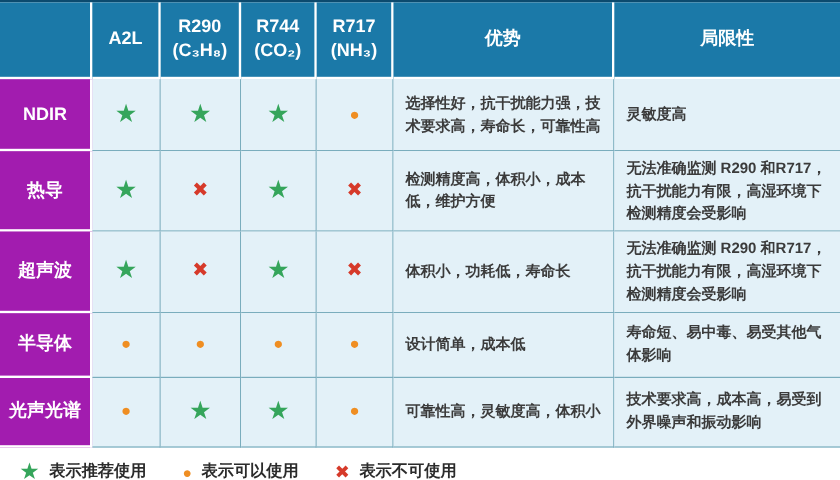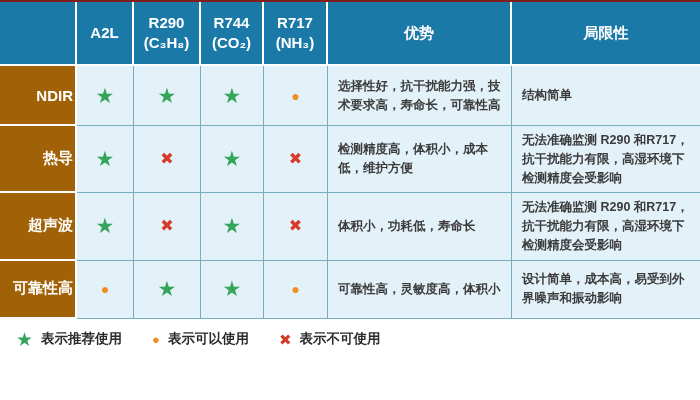--- a/index.html
+++ b/index.html
@@ -3,31 +3,31 @@
 <meta charset="utf-8">
 <style>
   html,body{margin:0;padding:0;}
   body{
     width:700px;height:400px;background:#ffffff;
     font-family:"Liberation Sans","DejaVu Sans",sans-serif;
     -webkit-font-smoothing:antialiased;
   }
   table{
     border-collapse:separate;border-spacing:0;table-layout:fixed;
-    width:700px;border-top:2px solid #7f1d1d;
+    width:700px;border-top:2px solid #0c4a6e;
   }
   th{
     background:#1b79a8;color:#ffffff;font-weight:bold;
     border-right:2px solid #ffffff;border-bottom:2px solid #ffffff;
     text-align:center;vertical-align:middle;font-size:15px;line-height:1.35;
     padding:0;height:62px;
   }
   th.last{border-right:none;}
   td.rowlabel{
-    background:#a16207;color:#ffffff;font-weight:bold;text-align:right;
+    background:#a21caf;color:#ffffff;font-weight:bold;text-align:center;
     vertical-align:middle;border-right:2px solid #ffffff;border-bottom:2px solid #ffffff;
     font-size:15px;padding:0 2px;
   }
   td.cell{
     background:#e3f1f8;border-right:1px solid #7aadbd;border-bottom:1px solid #7aadbd;
     text-align:center;vertical-align:middle;padding:0;
   }
   td.last{border-right:none;}
   td.textcell{
     text-align:left;padding:5px 8px 5px 10px;font-size:12.5px;color:#3b3b3b;
@@ -88,48 +88,57 @@
     </tr>
   </thead>
   <tbody>
     <tr class="r0">
       <td class="rowlabel">NDIR</td>
       <td class="cell"><span class="sym sym-star" style="color: rgb(53, 165, 91);">★</span></td>
       <td class="cell"><span class="sym sym-star" style="color: rgb(53, 165, 91);">★</span></td>
       <td class="cell"><span class="sym sym-star" style="color: rgb(53, 165, 91);">★</span></td>
       <td class="cell"><span class="sym sym-circle" style="color: rgb(239, 142, 34);">●</span></td>
       <td class="cell textcell">选择性好，抗干扰能力强，技术要求高，寿命长，可靠性高</td>
-      <td class="cell textcell last">结构简单</td>
+      <td class="cell textcell last">灵敏度高</td>
     </tr>
     <tr class="r1">
       <td class="rowlabel">热导</td>
       <td class="cell"><span class="sym sym-star" style="color: rgb(53, 165, 91);">★</span></td>
       <td class="cell"><span class="sym sym-cross" style="color: rgb(214, 58, 42);">✖</span></td>
       <td class="cell"><span class="sym sym-star" style="color: rgb(53, 165, 91);">★</span></td>
       <td class="cell"><span class="sym sym-cross" style="color: rgb(214, 58, 42);">✖</span></td>
       <td class="cell textcell">检测精度高，体积小，成本低，维护方便</td>
       <td class="cell textcell last">无法准确监测 R290 和R717，抗干扰能力有限，高湿环境下检测精度会受影响</td>
     </tr>
     <tr class="r2">
       <td class="rowlabel">超声波</td>
       <td class="cell"><span class="sym sym-star" style="color: rgb(53, 165, 91);">★</span></td>
       <td class="cell"><span class="sym sym-cross" style="color: rgb(214, 58, 42);">✖</span></td>
       <td class="cell"><span class="sym sym-star" style="color: rgb(53, 165, 91);">★</span></td>
       <td class="cell"><span class="sym sym-cross" style="color: rgb(214, 58, 42);">✖</span></td>
       <td class="cell textcell">体积小，功耗低，寿命长</td>
       <td class="cell textcell last">无法准确监测 R290 和R717，抗干扰能力有限，高湿环境下检测精度会受影响</td>
     </tr>
+    <tr class="r3">
+      <td class="rowlabel">半导体</td>
+      <td class="cell"><span class="sym sym-circle" style="color: rgb(239, 142, 34);">●</span></td>
+      <td class="cell"><span class="sym sym-circle" style="color: rgb(239, 142, 34);">●</span></td>
+      <td class="cell"><span class="sym sym-circle" style="color: rgb(239, 142, 34);">●</span></td>
+      <td class="cell"><span class="sym sym-circle" style="color: rgb(239, 142, 34);">●</span></td>
+      <td class="cell textcell">设计简单，成本低</td>
+      <td class="cell textcell last">寿命短、易中毒、易受其他气体影响</td>
+    </tr>
     <tr class="r4">
-      <td class="rowlabel">可靠性高</td>
+      <td class="rowlabel">光声光谱</td>
       <td class="cell"><span class="sym sym-circle" style="color: rgb(239, 142, 34);">●</span></td>
       <td class="cell"><span class="sym sym-star" style="color: rgb(53, 165, 91);">★</span></td>
       <td class="cell"><span class="sym sym-star" style="color: rgb(53, 165, 91);">★</span></td>
       <td class="cell"><span class="sym sym-circle" style="color: rgb(239, 142, 34);">●</span></td>
       <td class="cell textcell">可靠性高，灵敏度高，体积小</td>
-      <td class="cell textcell last">设计简单，成本高，易受到外界噪声和振动影响</td>
+      <td class="cell textcell last">技术要求高，成本高，易受到外界噪声和振动影响</td>
     </tr>
   </tbody>
 </table>
 
 <div class="legend">
   <div class="legend-item">
     <span class="sym sym-star" style="color: rgb(53, 165, 91);">★</span>
     <span>表示推荐使用</span>
   </div>
   <div class="legend-item">

